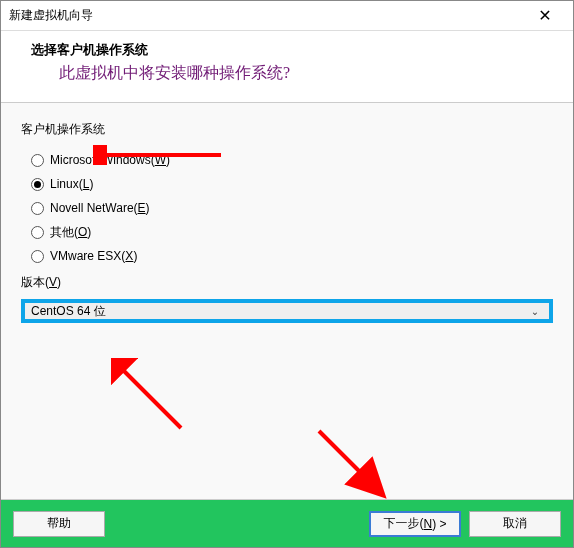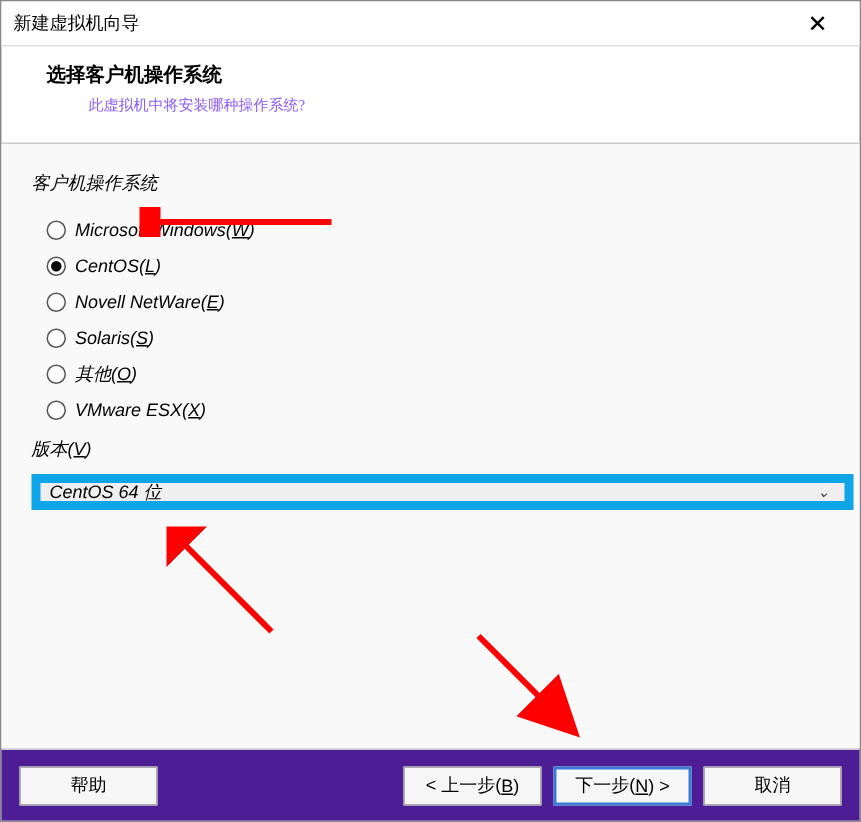--- a/index.html
+++ b/index.html
@@ -48,30 +48,29 @@
       padding: 10px 20px 18px 30px;
       border-bottom: 1px solid #ccc;
       font-family: Liberation Serif, serif;
     }
     .header-title {
       font-weight: bold;
       font-size: 13px;
       margin-bottom: 4px;
     }
     .header-subtitle {
-      font-size: 10px;
-      color: #8b5cf6;
+      font-size: 16px;
+      color: #701a75;
       margin-left: 28px;
     }
     .content {
       flex: 1;
-      padding: 18px 4px 10px 20px;
+      padding: 18px 20px 10px 20px;
       background: #f9f9f9;
       position: relative;
-      font-style: italic;
     }
     .group-label {
       font-size: 12px;
       margin-bottom: 10px;
     }
     .radio-group {
       padding-left: 10px;
     }
     .radio-row {
       display: flex;
@@ -102,21 +101,21 @@
     .radio-label { font-size: 12px; }
     .radio-label u { text-decoration: underline; }
     .version-label {
       font-size: 12px;
       margin-top: 6px;
       margin-bottom: 8px;
     }
     .dropdown {
       width: 100%;
       height: 24px;
-      border: 6px solid #0ea5e9;
+      border: 4px solid #0ea5e9;
       background: #efefef;
       display: flex;
       align-items: center;
       padding: 0 6px;
       justify-content: space-between;
       cursor: pointer;
     }
     .dropdown-value { font-size: 12px; }
     .dropdown-arrow {
       width: 16px;
@@ -124,21 +123,21 @@
       font-size: 10px;
       color: #444;
     }
     .footer {
       height: 48px;
       border-top: 1px solid #ccc;
       display: flex;
       align-items: center;
       padding: 0 12px;
       gap: 8px;
-      background: #4c1d95;
+      background: #22c55e;
     }
     .footer-spacer { flex: 1; }
     .btn {
       min-width: 92px;
       height: 26px;
       border: 1px solid #aaa;
       background: #f6f6f6;
       font-size: 12px;
       cursor: pointer;
       display: inline-flex;
@@ -177,29 +176,25 @@
 
     <div class="group-label">客户机操作系统</div>
 
     <div class="radio-group">
       <label class="radio-row">
         <span class="radio"></span>
         <span class="radio-label"><span>Microsoft Windows(</span><u>W</u><span>)</span></span>
       </label>
       <label class="radio-row">
         <span class="radio selected"></span>
-        <span class="radio-label"><span>CentOS(</span><u>L</u><span>)</span></span>
+        <span class="radio-label"><span>Linux(</span><u>L</u><span>)</span></span>
       </label>
       <label class="radio-row">
         <span class="radio"></span>
         <span class="radio-label"><span>Novell NetWare(</span><u>E</u><span>)</span></span>
-      </label>
-      <label class="radio-row">
-        <span class="radio"></span>
-        <span class="radio-label"><span>Solaris(</span><u>S</u><span>)</span></span>
       </label>
       <label class="radio-row">
         <span class="radio"></span>
         <span class="radio-label"><span>其他(</span><u>O</u><span>)</span></span>
       </label>
       <label class="radio-row">
         <span class="radio"></span>
         <span class="radio-label"><span>VMware ESX(</span><u>X</u><span>)</span></span>
       </label>
     </div>
@@ -242,25 +237,20 @@
         </svg>
     </div>
 
   </div>
 
   <div class="footer">
     <button class="btn">
         <span>帮助</span>
       </button>
     <div class="footer-spacer"></div>
-    <button class="btn">
-        <span>&lt; 上一步(</span>
-        <u>B</u>
-        <span>)</span>
-      </button>
     <button class="btn primary">
         <span>下一步(</span>
         <u>N</u>
         <span>) &gt;</span>
       </button>
     <button class="btn">
         <span>取消</span>
       </button>
   </div>
 

